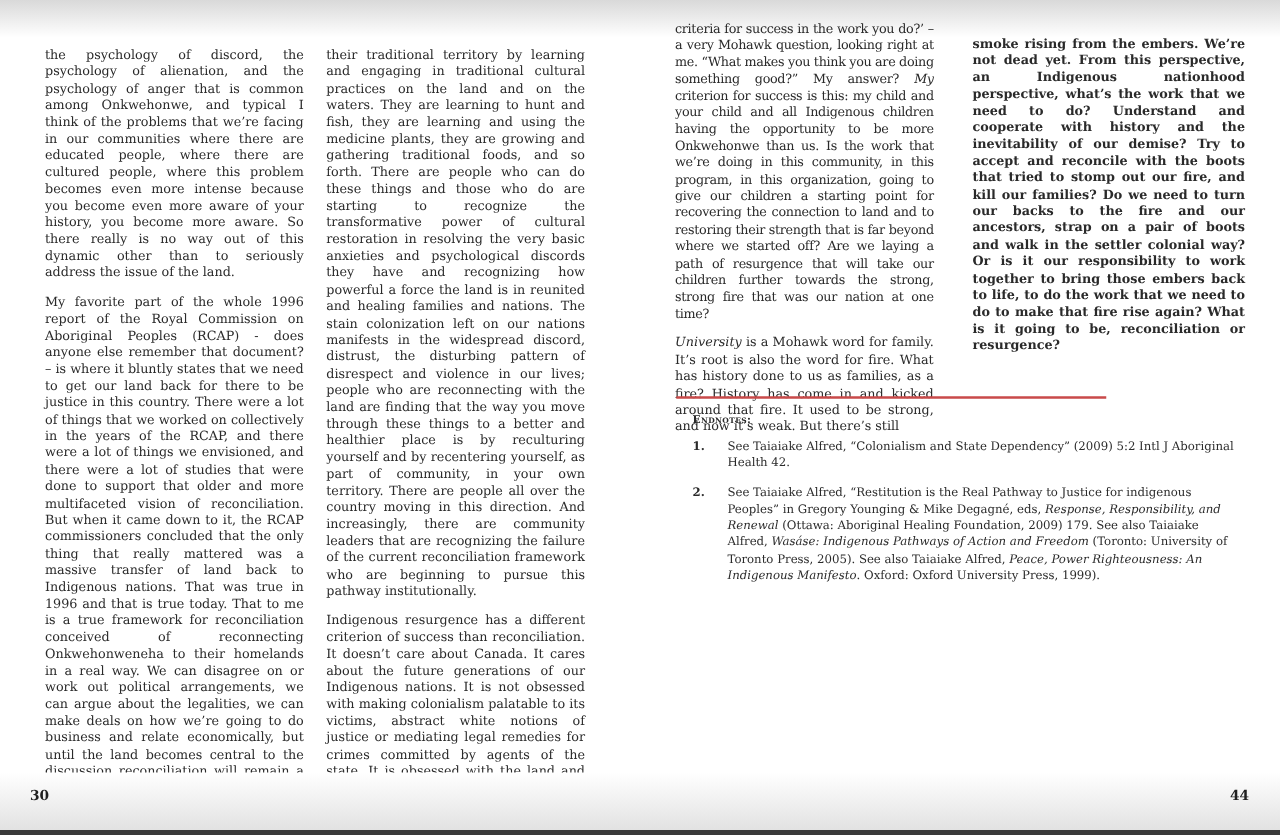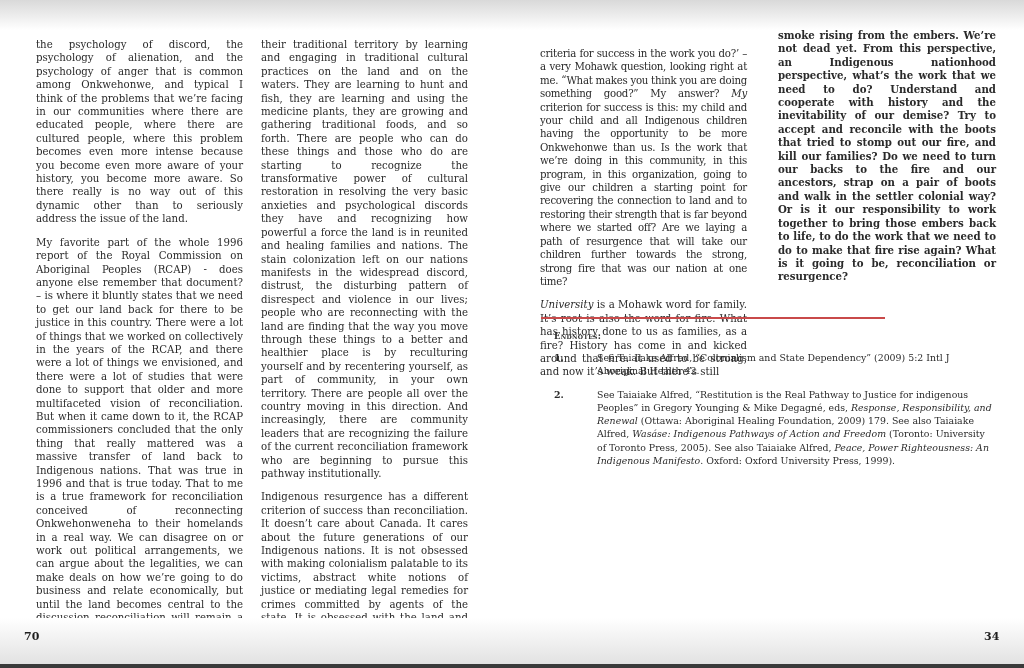--- a/index.html
+++ b/index.html
@@ -23,41 +23,41 @@
   }
   .col {
     position: absolute; width: 207px;
     font-size: 10.2px; line-height: 13.4px;
     text-align: justify; hyphens: none;
   }
   .col p { margin: 0 0 10px 0; }
   .col p:last-child { margin-bottom: 0; }
   #col1 { left: 36px; top: 38px; }
   #col2 { left: 261px; top: 38px; }
-  #col3 { left: 540px; top: 47px; width: 207px; }
+  #col3 { left: 540px; top: 17px; width: 207px; }
   #col4 { left: 778px; top: 29px; width: 218px; font-weight: bold; }
   .tight { letter-spacing: -0.25px; word-spacing: -0.5px; }
   .tighter { letter-spacing: -0.4px; word-spacing: -1px; }
   em { font-style: italic; }
   .red-rule {
     position: absolute; left: 541px; top: 317px; width: 344px; height: 2px;
     background: #c94a4a;
   }
   .endnotes-heading {
     position: absolute; left: 554px; top: 331px;
     font-size: 8.5px; font-weight: bold; font-variant: small-caps;
     letter-spacing: 0.3px; color: #2a2a2a;
   }
   .endnotes {
     position: absolute; left: 554px; top: 351px; width: 440px;
     font-size: 9.4px; line-height: 13.3px;
   }
   .endnote { display: flex; margin-bottom: 10px; }
   .endnote-num { width: 28px; flex: none; font-weight: bold; }
-  .endnote-text { flex: 1; margin-left: 15px; }
+  .endnote-text { flex: 1; }
   .page-number {
     position: absolute; top: 630px;
     font-size: 11px; font-weight: bold; color: #1f1f1f;
   }
   #page-left-num { left: 24px; }
   #page-right-num { left: 984px; }
 </style>
 </head>
 <body>
 
@@ -92,15 +92,15 @@
     <span class="endnote-num">1.</span>
     <span class="endnote-text">See Taiaiake Alfred, “Colonialism and State Dependency” (2009) 5:2 Intl J Aboriginal Health 42.</span>
   </div>
   <div class="endnote">
     <span class="endnote-num">2.</span>
     <span class="endnote-text"><span>See Taiaiake Alfred, “Restitution is the Real Pathway to Justice for indigenous Peoples” in Gregory Younging &amp; Mike Degagné, eds, </span><em>Response, Responsibility, and Renewal</em><span> (Ottawa: Aboriginal Healing Foundation, 2009) 179. See also Taiaiake Alfred, </span><em>Wasáse: Indigenous Pathways of Action and Freedom</em><span> (Toronto: University of Toronto Press, 2005). See also Taiaiake Alfred, </span><em>Peace, Power Righteousness: An Indigenous Manifesto</em><span>. Oxford: Oxford University Press, 1999).</span></span>
   </div>
 </div>
 
 <div class="bottom-shade"></div>
-<div class="page-number" id="page-left-num">70</div>
-<div class="page-number" id="page-right-num">34</div>
+<div class="page-number" id="page-left-num">30</div>
+<div class="page-number" id="page-right-num">44</div>
 <div class="bottom-bar"></div>
 
 </body></html>

